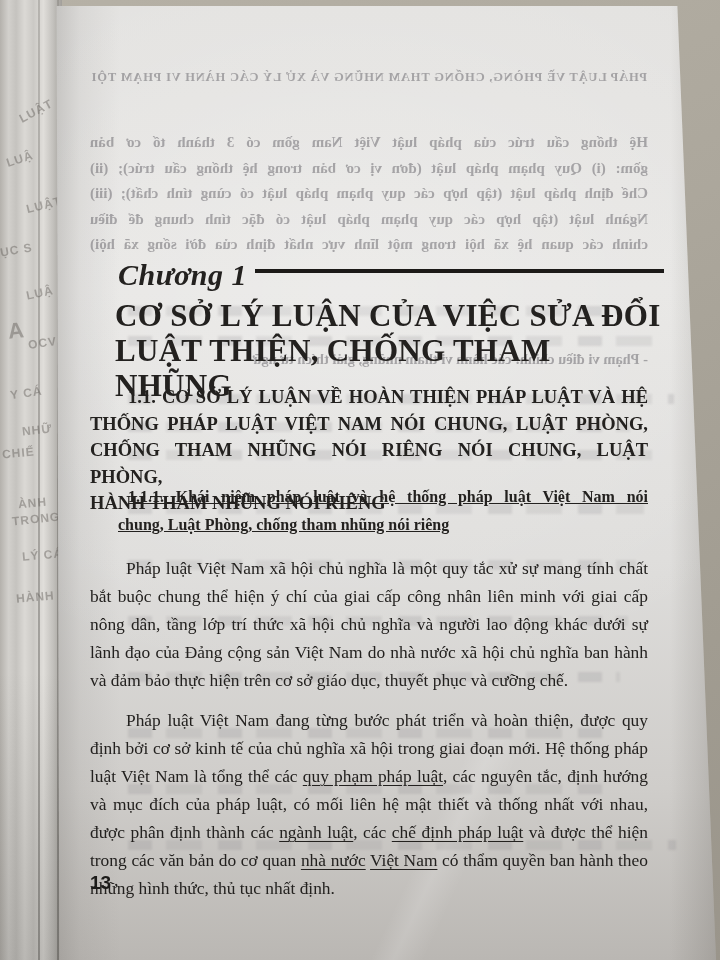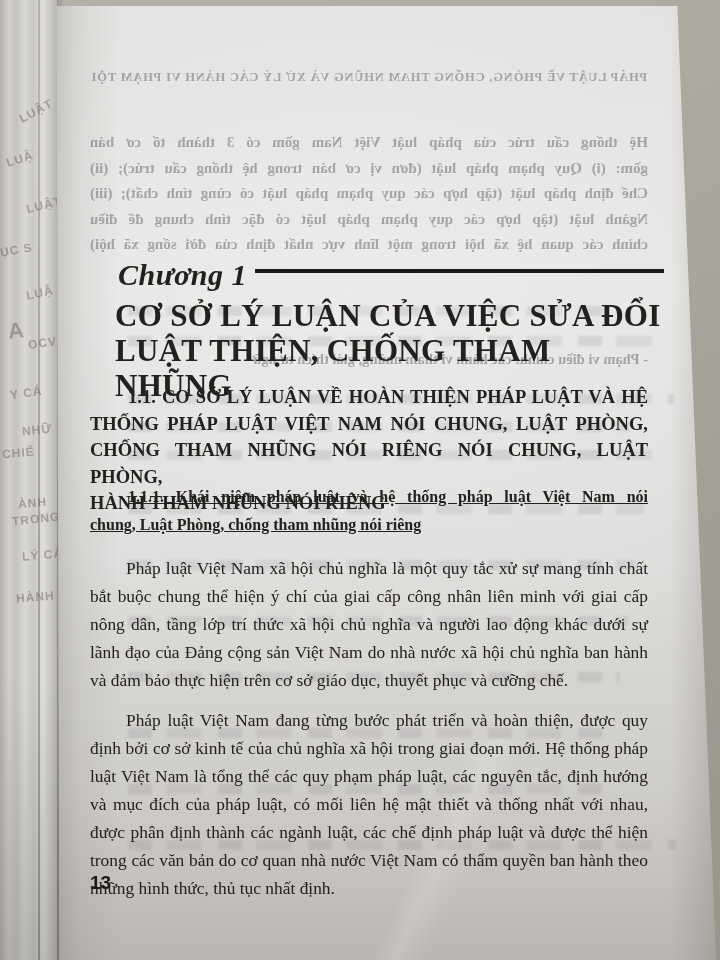--- a/index.html
+++ b/index.html
@@ -82,27 +82,27 @@
   .chapter-rule{flex:1;height:4px;background:#1c1a18;margin:0 12px 9px 8px;}
   .chapter-title{top:292px;padding-left:25px;font-size:31px;font-weight:bold;line-height:35px;letter-spacing:.3px;}
 
   
   .h11{top:378px;font-size:18.5px;font-weight:bold;line-height:26.5px;}
   .h11 .line{text-align:justify;text-align-last:justify;}
   .h11 .line:first-child{text-indent:38px;}
   .h11 .line:last-child{text-align:left;text-align-last:left;}
   .h111{top:477px;font-size:16px;font-weight:bold;line-height:28px;text-decoration:underline;}
   .h111 .line{text-align:justify;text-align-last:justify;text-indent:38px;}
-  .h111 .line:last-child{text-align:right;text-align-last:left;text-indent:0;}
+  .h111 .line:last-child{text-align:right;text-align-last:left;text-indent:0;margin-left:28px;}
 
   
   .para{font-size:17.4px;line-height:28px;text-align:justify;text-indent:36px;}
   .p1{top:548px;}
   .p2{top:700px;}
-  .para .u{text-underline-offset:3px;text-decoration-thickness:1px;}
+  .para .u{text-decoration:underline;text-underline-offset:3px;text-decoration-thickness:1px;}
 
   .page-number{
     top:866px;font-family:"Liberation Sans", sans-serif;
     font-weight:bold;font-size:19px;color:#1b1a18;
   }
 </style>
 </head>
 <body>
 
 <div class="backdrop"></div>

